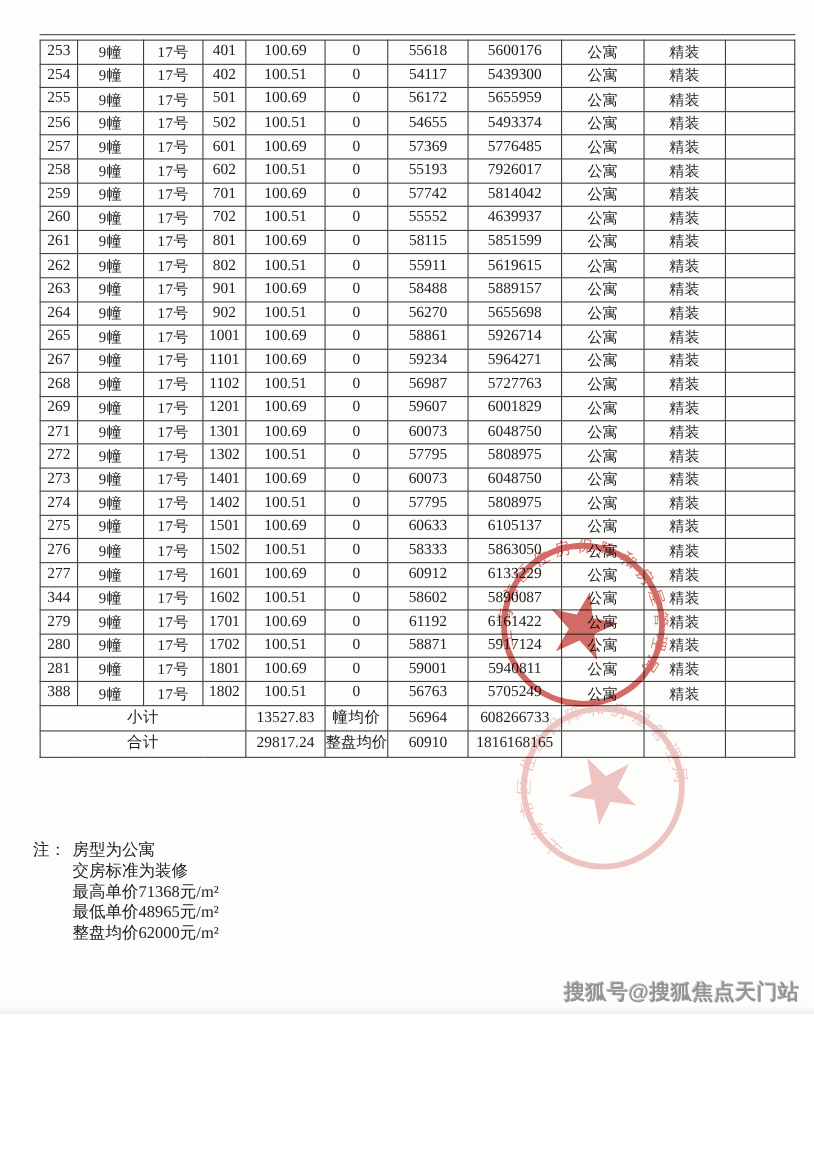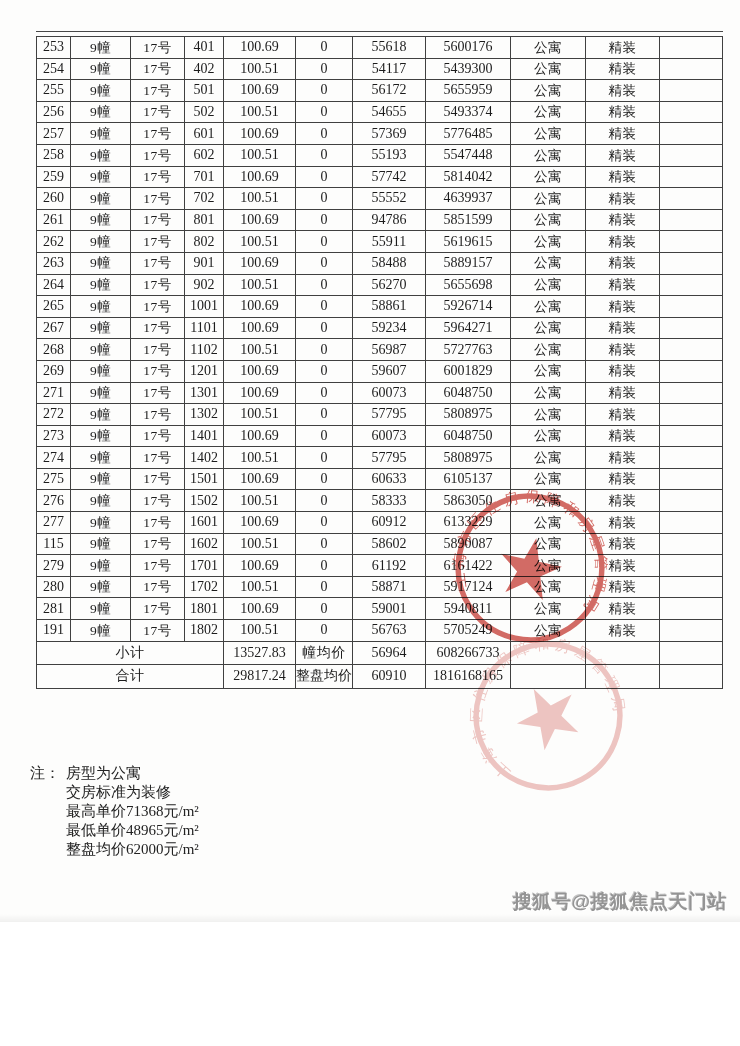--- a/index.html
+++ b/index.html
@@ -117,21 +117,21 @@
           <td></td>
         </tr>
         <tr>
           <td>258</td>
           <td class="cjk">9幢</td>
           <td class="cjk">17号</td>
           <td>602</td>
           <td>100.51</td>
           <td>0</td>
           <td>55193</td>
-          <td>5547448</td>
+          <td>7926017</td>
           <td class="cjk">公寓</td>
           <td class="cjk">精装</td>
           <td></td>
         </tr>
         <tr>
           <td>259</td>
           <td class="cjk">9幢</td>
           <td class="cjk">17号</td>
           <td>701</td>
           <td>100.69</td>
@@ -155,21 +155,21 @@
           <td class="cjk">精装</td>
           <td></td>
         </tr>
         <tr>
           <td>261</td>
           <td class="cjk">9幢</td>
           <td class="cjk">17号</td>
           <td>801</td>
           <td>100.69</td>
           <td>0</td>
-          <td>94786</td>
+          <td>58115</td>
           <td>5851599</td>
           <td class="cjk">公寓</td>
           <td class="cjk">精装</td>
           <td></td>
         </tr>
         <tr>
           <td>262</td>
           <td class="cjk">9幢</td>
           <td class="cjk">17号</td>
           <td>802</td>
@@ -344,21 +344,21 @@
           <td>1601</td>
           <td>100.69</td>
           <td>0</td>
           <td>60912</td>
           <td>6133229</td>
           <td class="cjk">公寓</td>
           <td class="cjk">精装</td>
           <td></td>
         </tr>
         <tr>
-          <td>115</td>
+          <td>344</td>
           <td class="cjk">9幢</td>
           <td class="cjk">17号</td>
           <td>1602</td>
           <td>100.51</td>
           <td>0</td>
           <td>58602</td>
           <td>5890087</td>
           <td class="cjk">公寓</td>
           <td class="cjk">精装</td>
           <td></td>
@@ -396,21 +396,21 @@
           <td>1801</td>
           <td>100.69</td>
           <td>0</td>
           <td>59001</td>
           <td>5940811</td>
           <td class="cjk">公寓</td>
           <td class="cjk">精装</td>
           <td></td>
         </tr>
         <tr>
-          <td>191</td>
+          <td>388</td>
           <td class="cjk">9幢</td>
           <td class="cjk">17号</td>
           <td>1802</td>
           <td>100.51</td>
           <td>0</td>
           <td>56763</td>
           <td>5705249</td>
           <td class="cjk">公寓</td>
           <td class="cjk">精装</td>
           <td></td>

